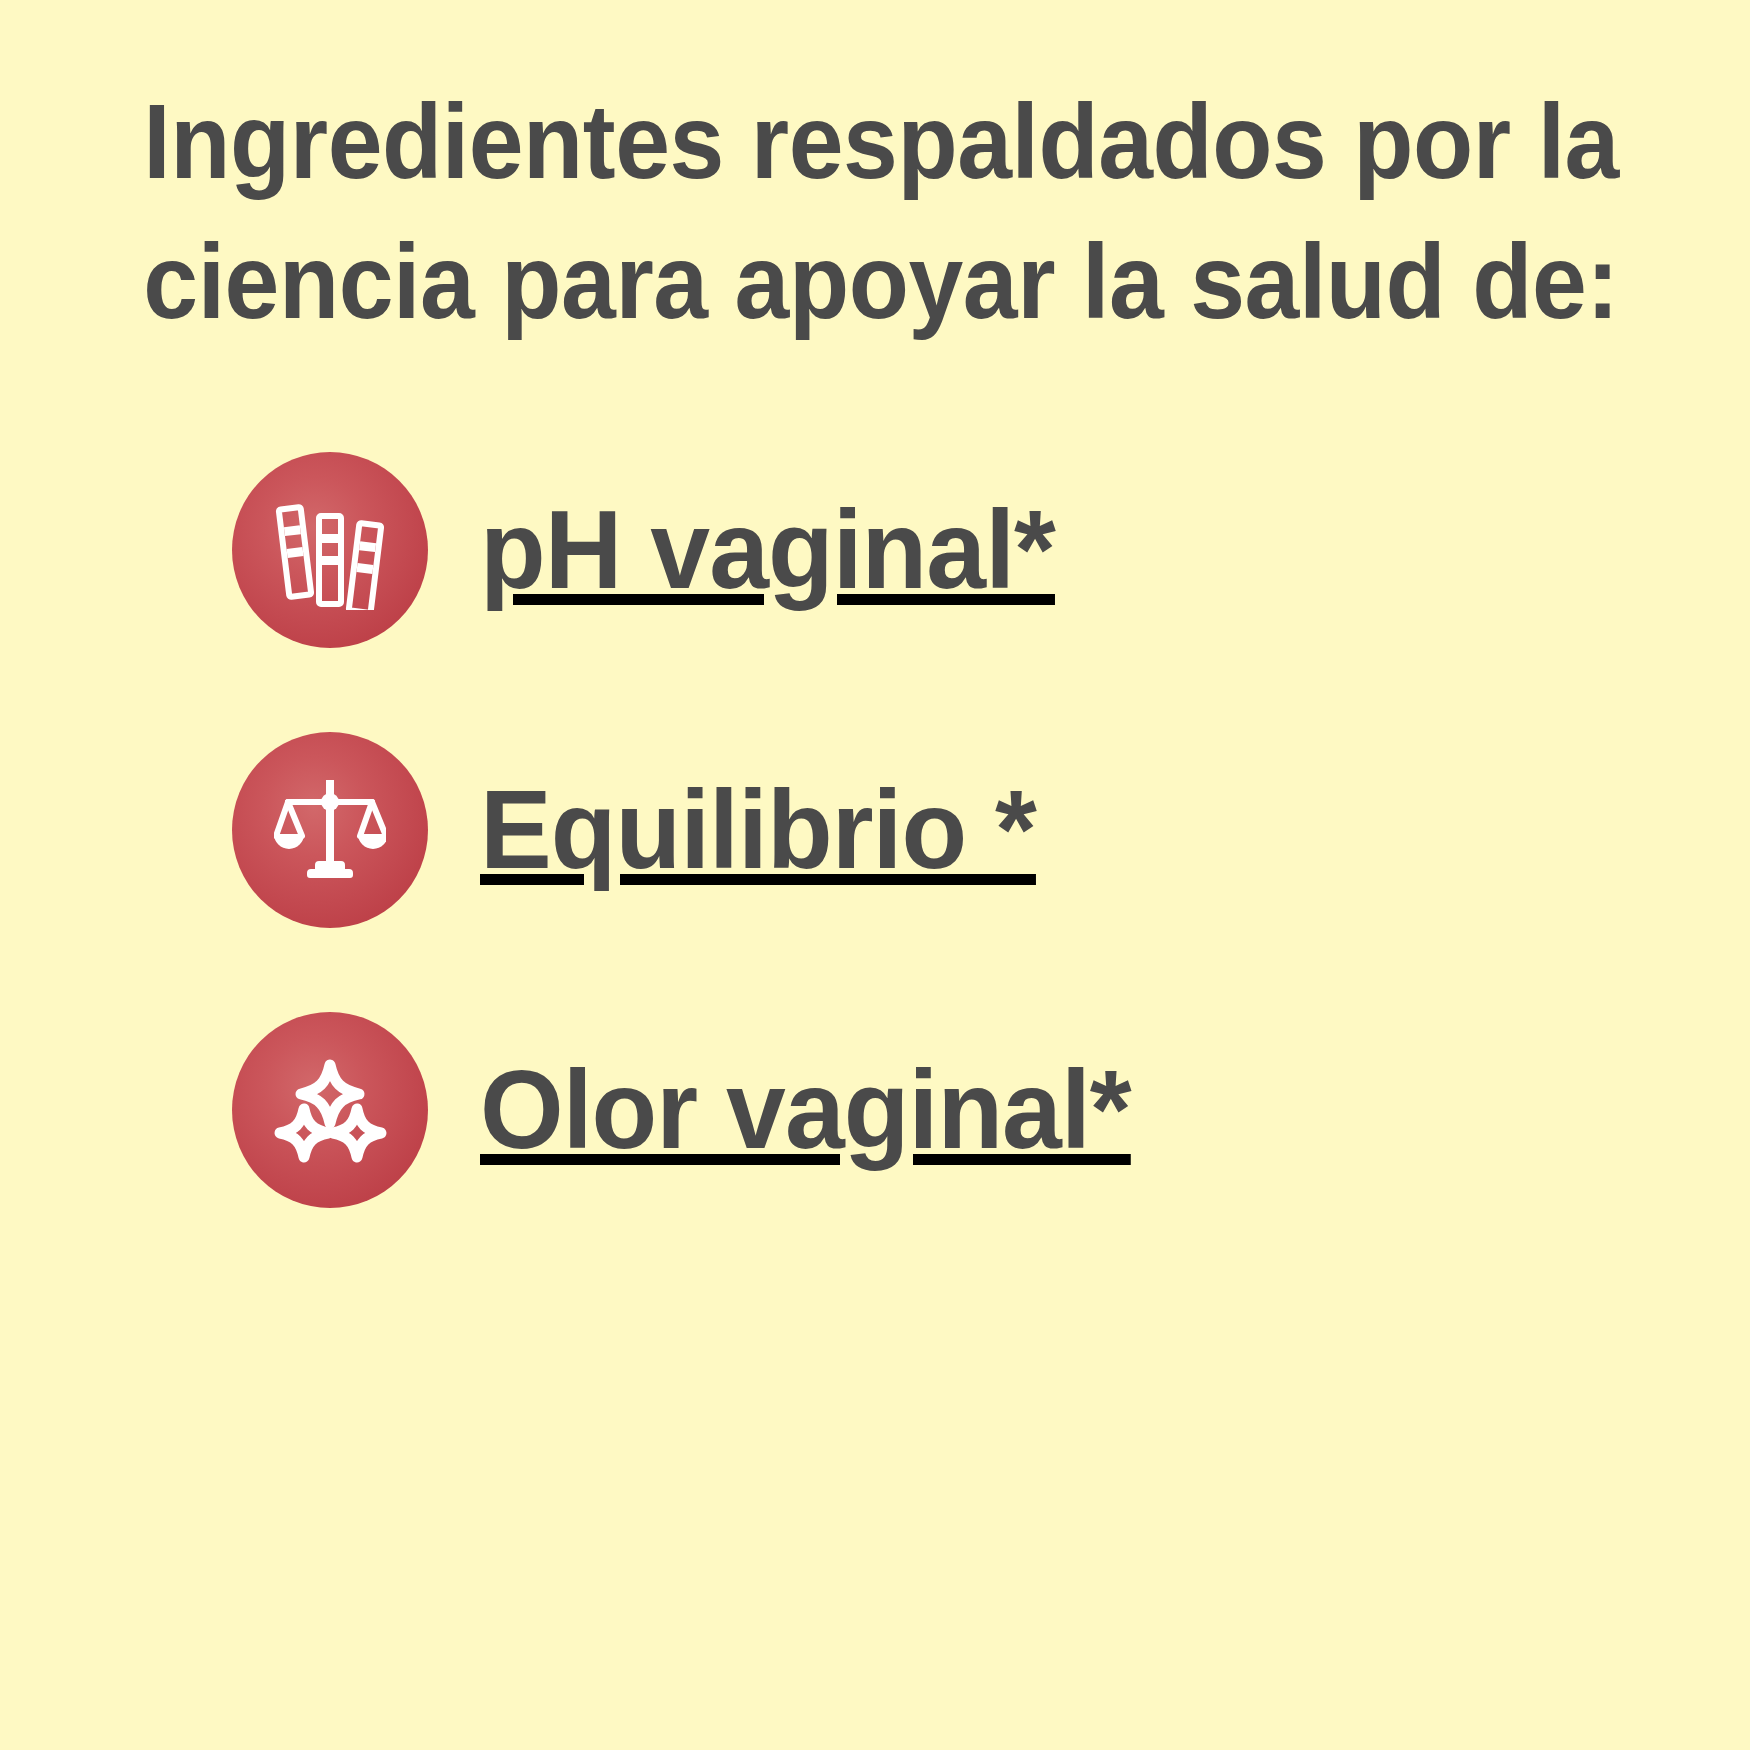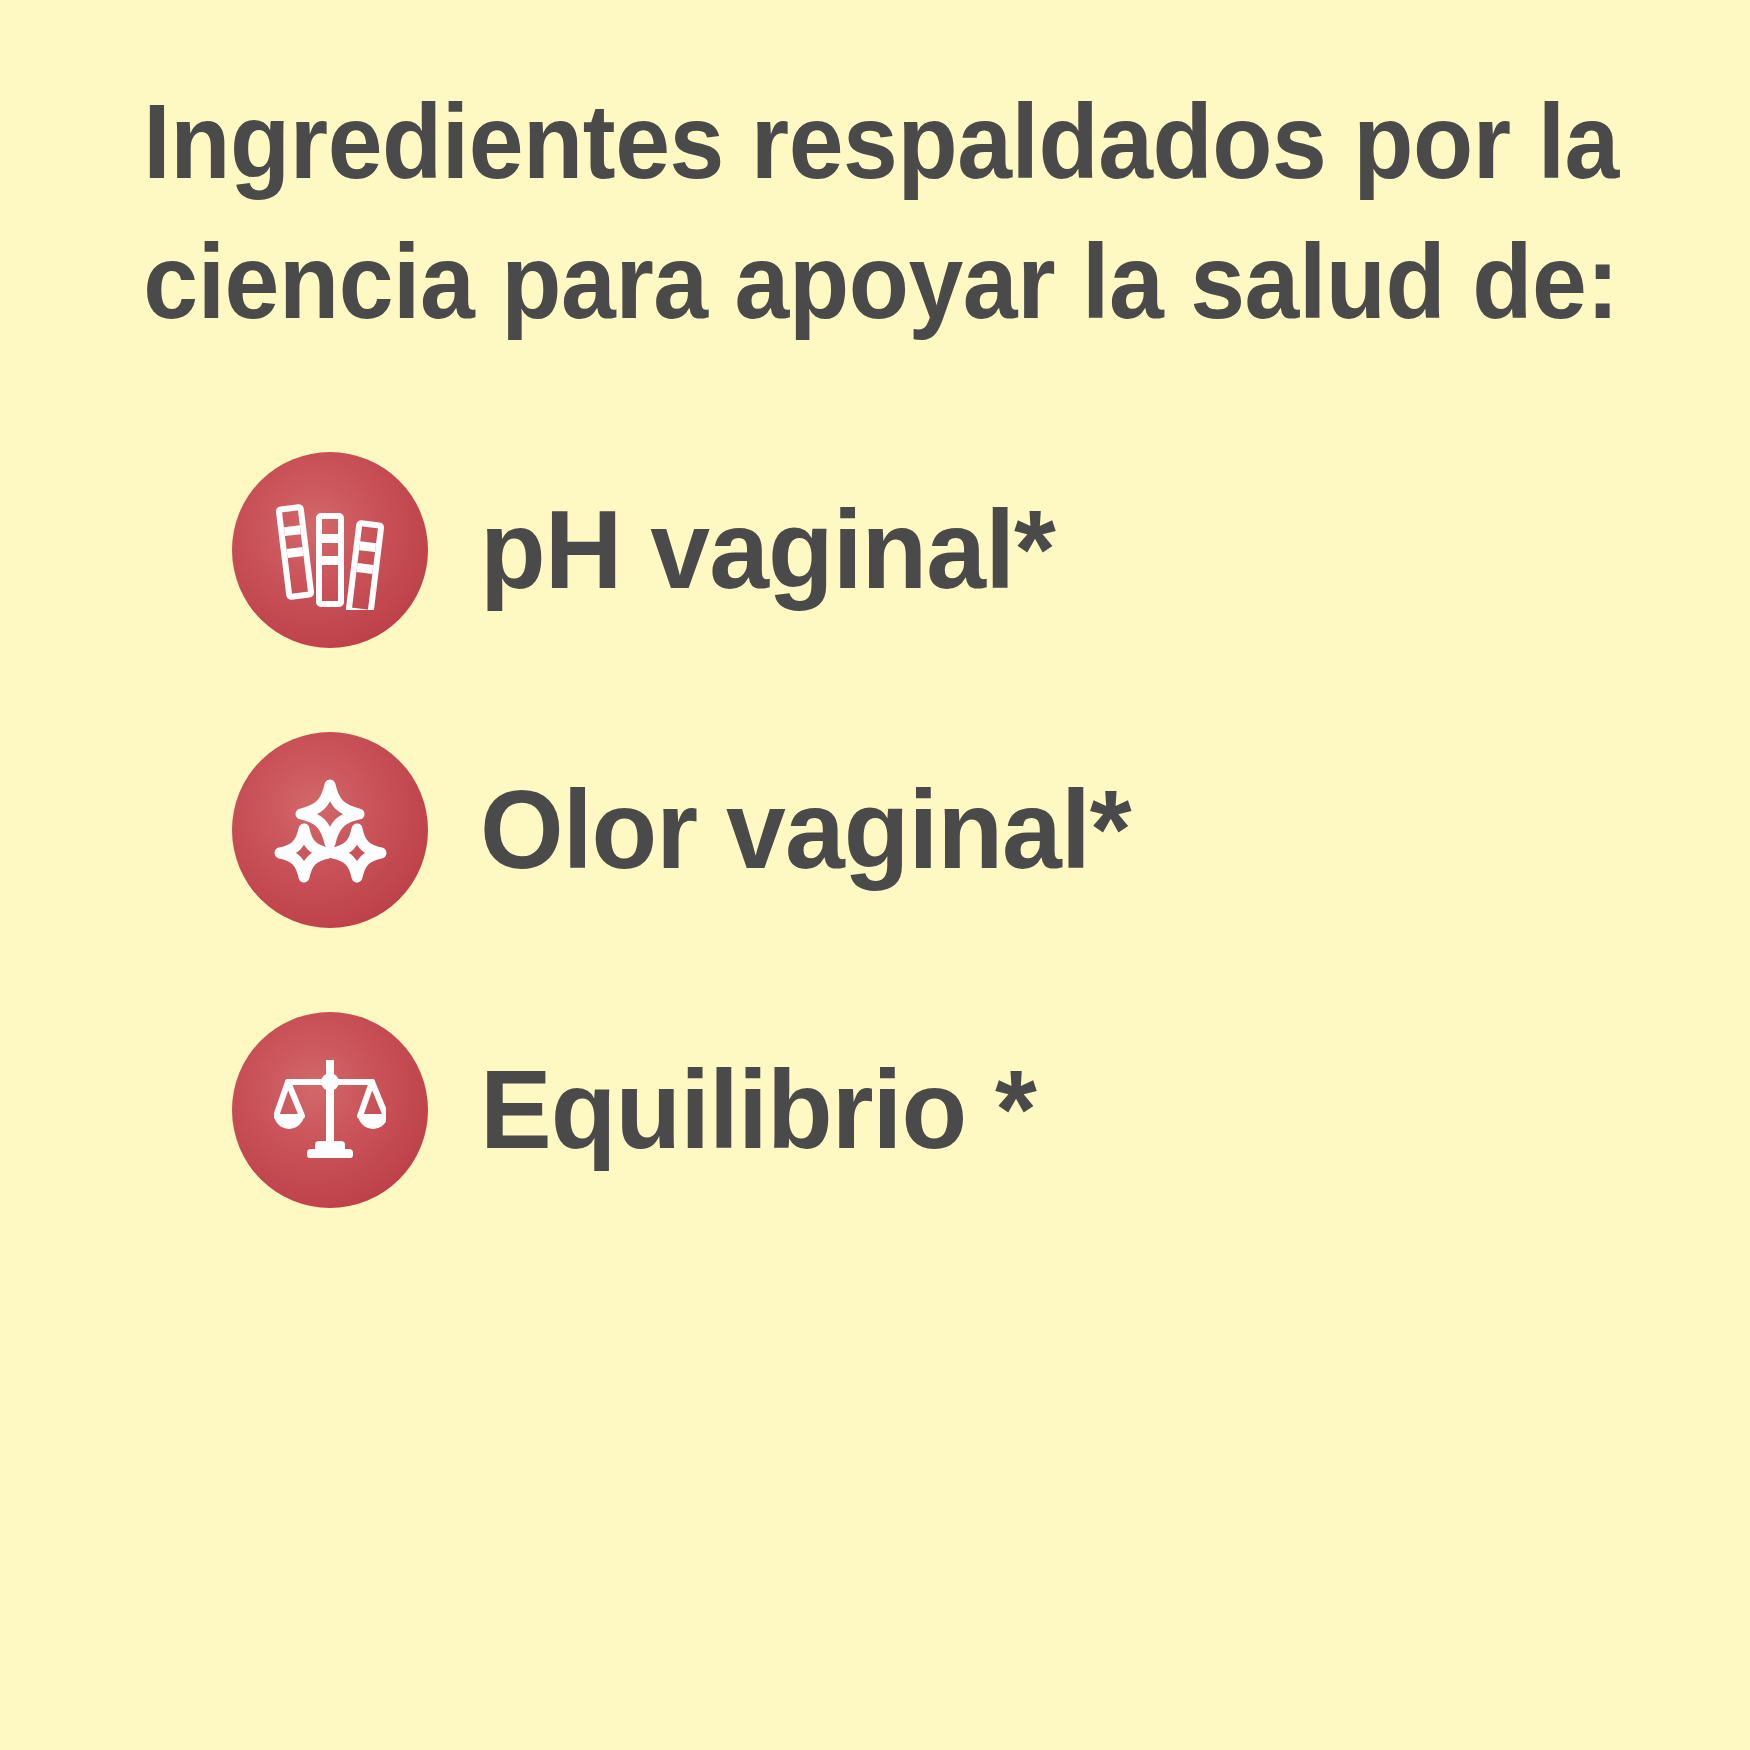--- a/index.html
+++ b/index.html
@@ -41,20 +41,21 @@
     display: block;
     white-space: nowrap;
   }
 
   
   .features {
     position: absolute;
     left: 0;
     top: 410px;
     width: 1750px;
+    text-decoration: underline;
   }
   .feature-row {
     position: relative;
     height: 280px;
     display: flex;
     align-items: center;
   }
   .icon-badge {
     position: relative;
     flex: 0 0 auto;
@@ -126,36 +127,20 @@
               <rect x="87" y="74" width="16" height="9"></rect>
             </g>
           </g>
         </svg>
       </div>
       <div class="feature-label">pH vaginal*</div>
     </div>
 
     <div class="feature-row">
       <div class="icon-badge">
-        <svg width="118" height="118" viewBox="0 0 118 118" aria-hidden="true">
-          <g fill="none" stroke="#FFFFFF" stroke-width="11" stroke-linejoin="round">
-
-            <path d="M59 14 C63 32 70 39 88 43 C70 47 63 54 59 72 C55 54 48 47 30 43 C48 39 55 32 59 14 Z"></path>
-
-            <path d="M33 58 C36 73 42 79 57 82 C42 85 36 91 33 106 C30 91 24 85 9 82 C24 79 30 73 33 58 Z"></path>
-
-            <path d="M86 58 C89 73 95 79 110 82 C95 85 89 91 86 106 C83 91 77 85 62 82 C77 79 83 73 86 58 Z"></path>
-          </g>
-        </svg>
-      </div>
-      <div class="feature-label">Olor vaginal*</div>
-    </div>
-
-    <div class="feature-row">
-      <div class="icon-badge">
         <svg width="112" height="112" viewBox="0 0 112 112" aria-hidden="true">
           <g fill="#FFFFFF">
 
             <rect x="52" y="6" width="8" height="88"></rect>
 
             <path d="M36 104 h40 a3 3 0 0 0 3 -3 v-2 a4 4 0 0 0 -4 -4 h-4 v-4 a4 4 0 0 0 -4 -4 h-22 a4 4 0 0 0 -4 4 v4 h-4 a4 4 0 0 0 -4 4 v2 a3 3 0 0 0 3 3 z"></path>
 
             <circle cx="56" cy="28" r="9"></circle>
           </g>
           <g fill="none" stroke="#FFFFFF" stroke-width="6" stroke-linecap="round">
@@ -172,15 +157,31 @@
 
             <path d="M0 60 h30 a15 15 0 0 1 -30 0 z"></path>
 
             <path d="M84 60 h30 a15 15 0 0 1 -30 0 z"></path>
           </g>
         </svg>
       </div>
       <div class="feature-label">Equilibrio *</div>
     </div>
 
+    <div class="feature-row">
+      <div class="icon-badge">
+        <svg width="118" height="118" viewBox="0 0 118 118" aria-hidden="true">
+          <g fill="none" stroke="#FFFFFF" stroke-width="11" stroke-linejoin="round">
+
+            <path d="M59 14 C63 32 70 39 88 43 C70 47 63 54 59 72 C55 54 48 47 30 43 C48 39 55 32 59 14 Z"></path>
+
+            <path d="M33 58 C36 73 42 79 57 82 C42 85 36 91 33 106 C30 91 24 85 9 82 C24 79 30 73 33 58 Z"></path>
+
+            <path d="M86 58 C89 73 95 79 110 82 C95 85 89 91 86 106 C83 91 77 85 62 82 C77 79 83 73 86 58 Z"></path>
+          </g>
+        </svg>
+      </div>
+      <div class="feature-label">Olor vaginal*</div>
+    </div>
+
 
   </div>
 </div>
 
 </body></html>

